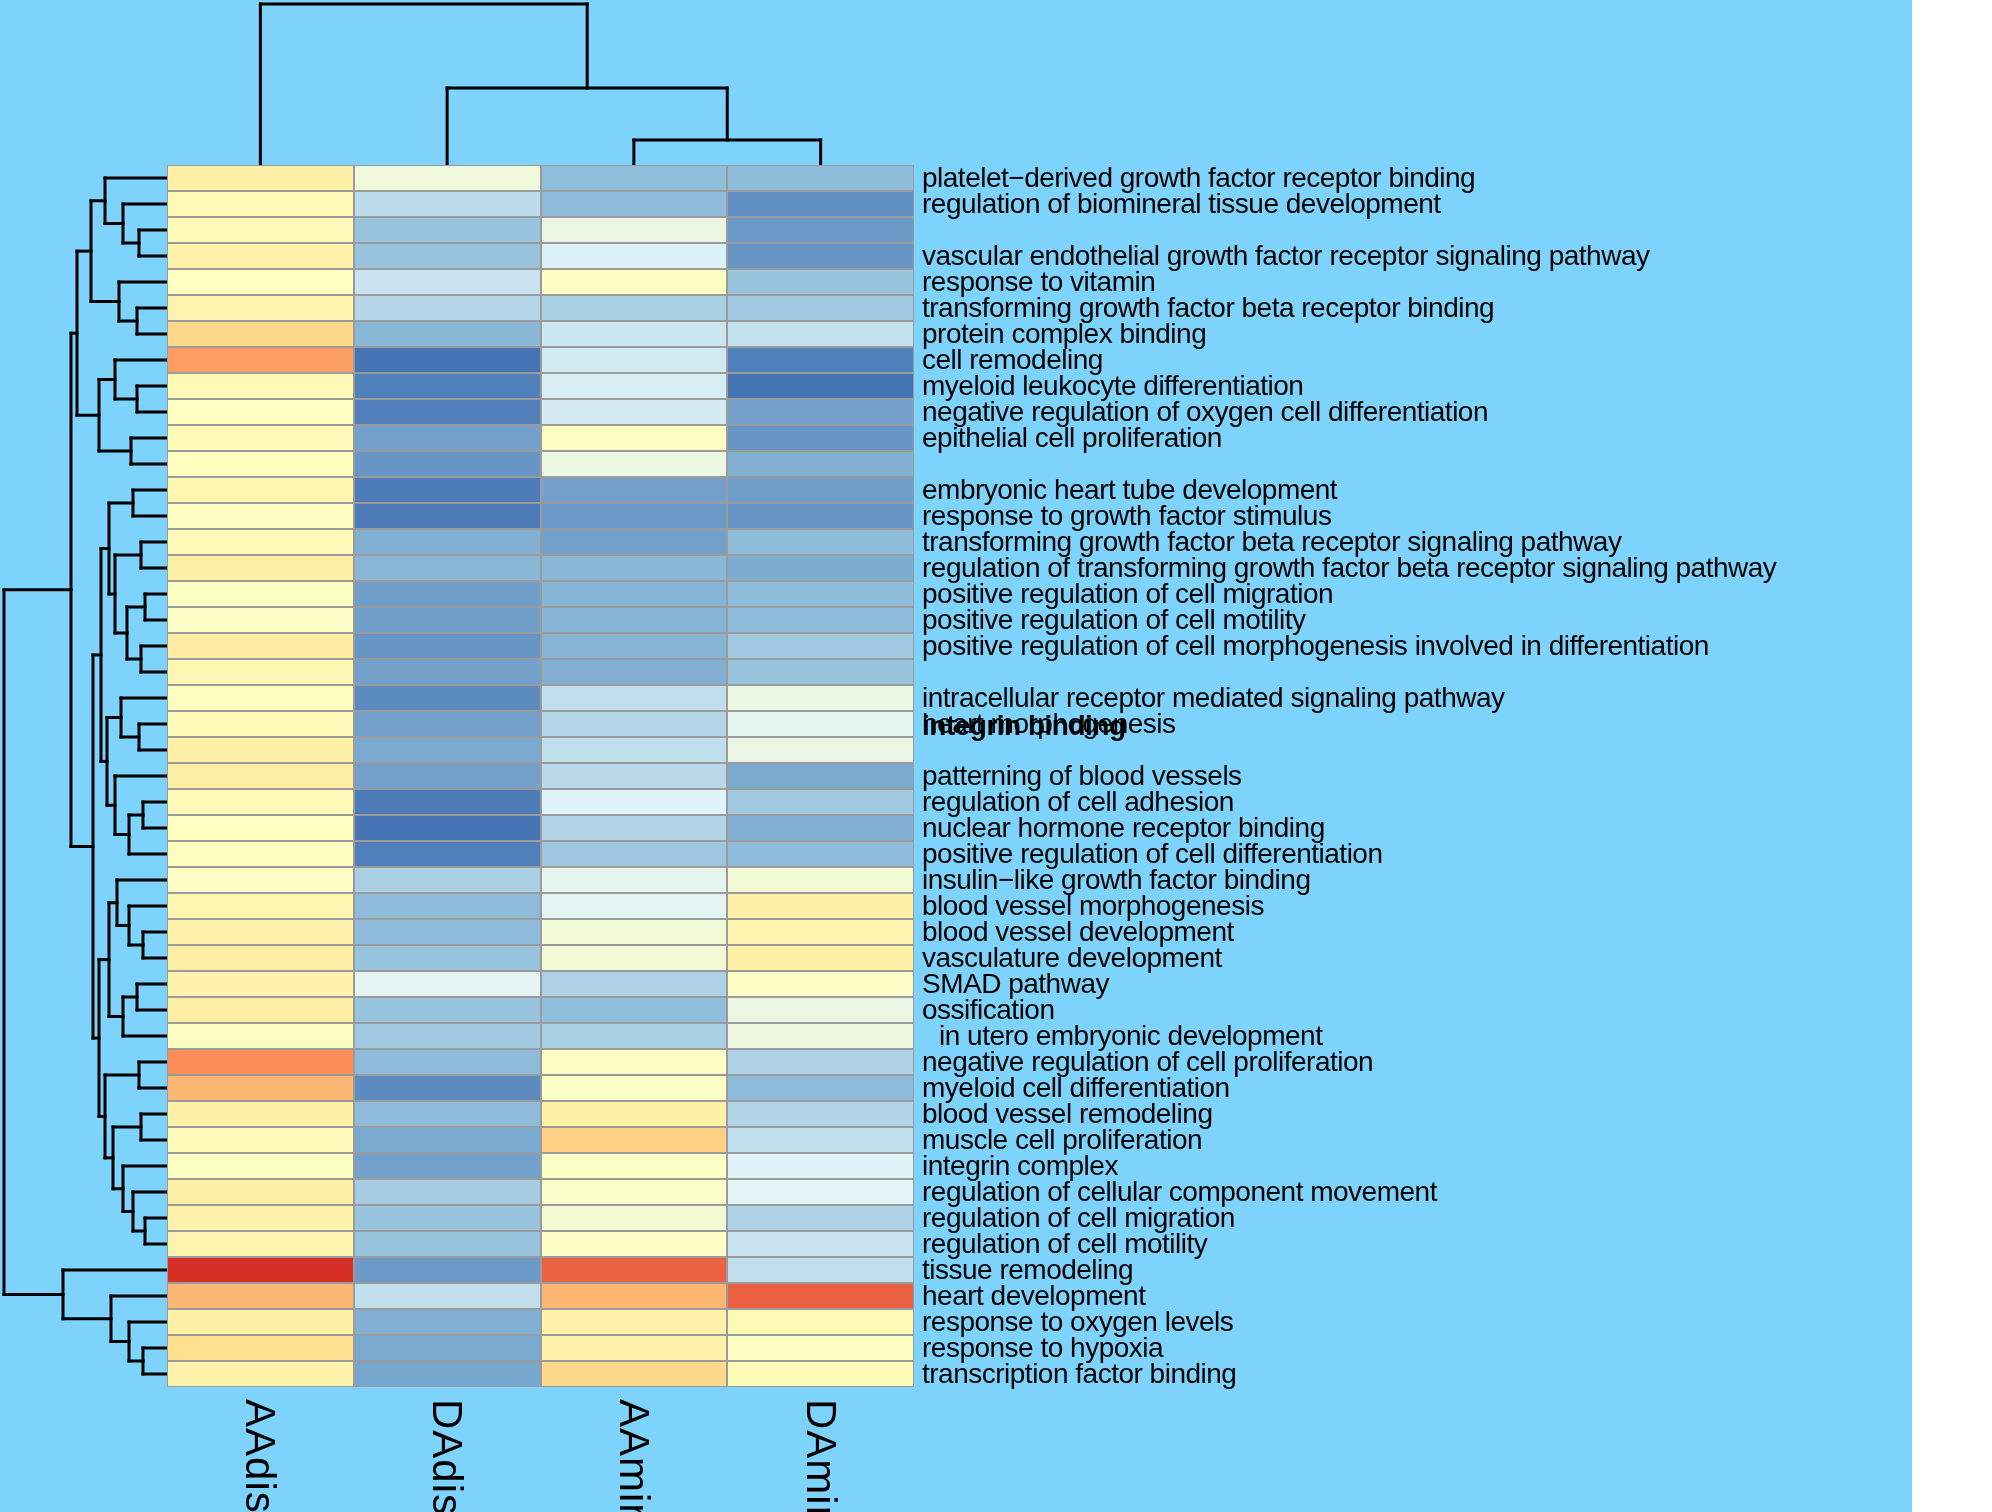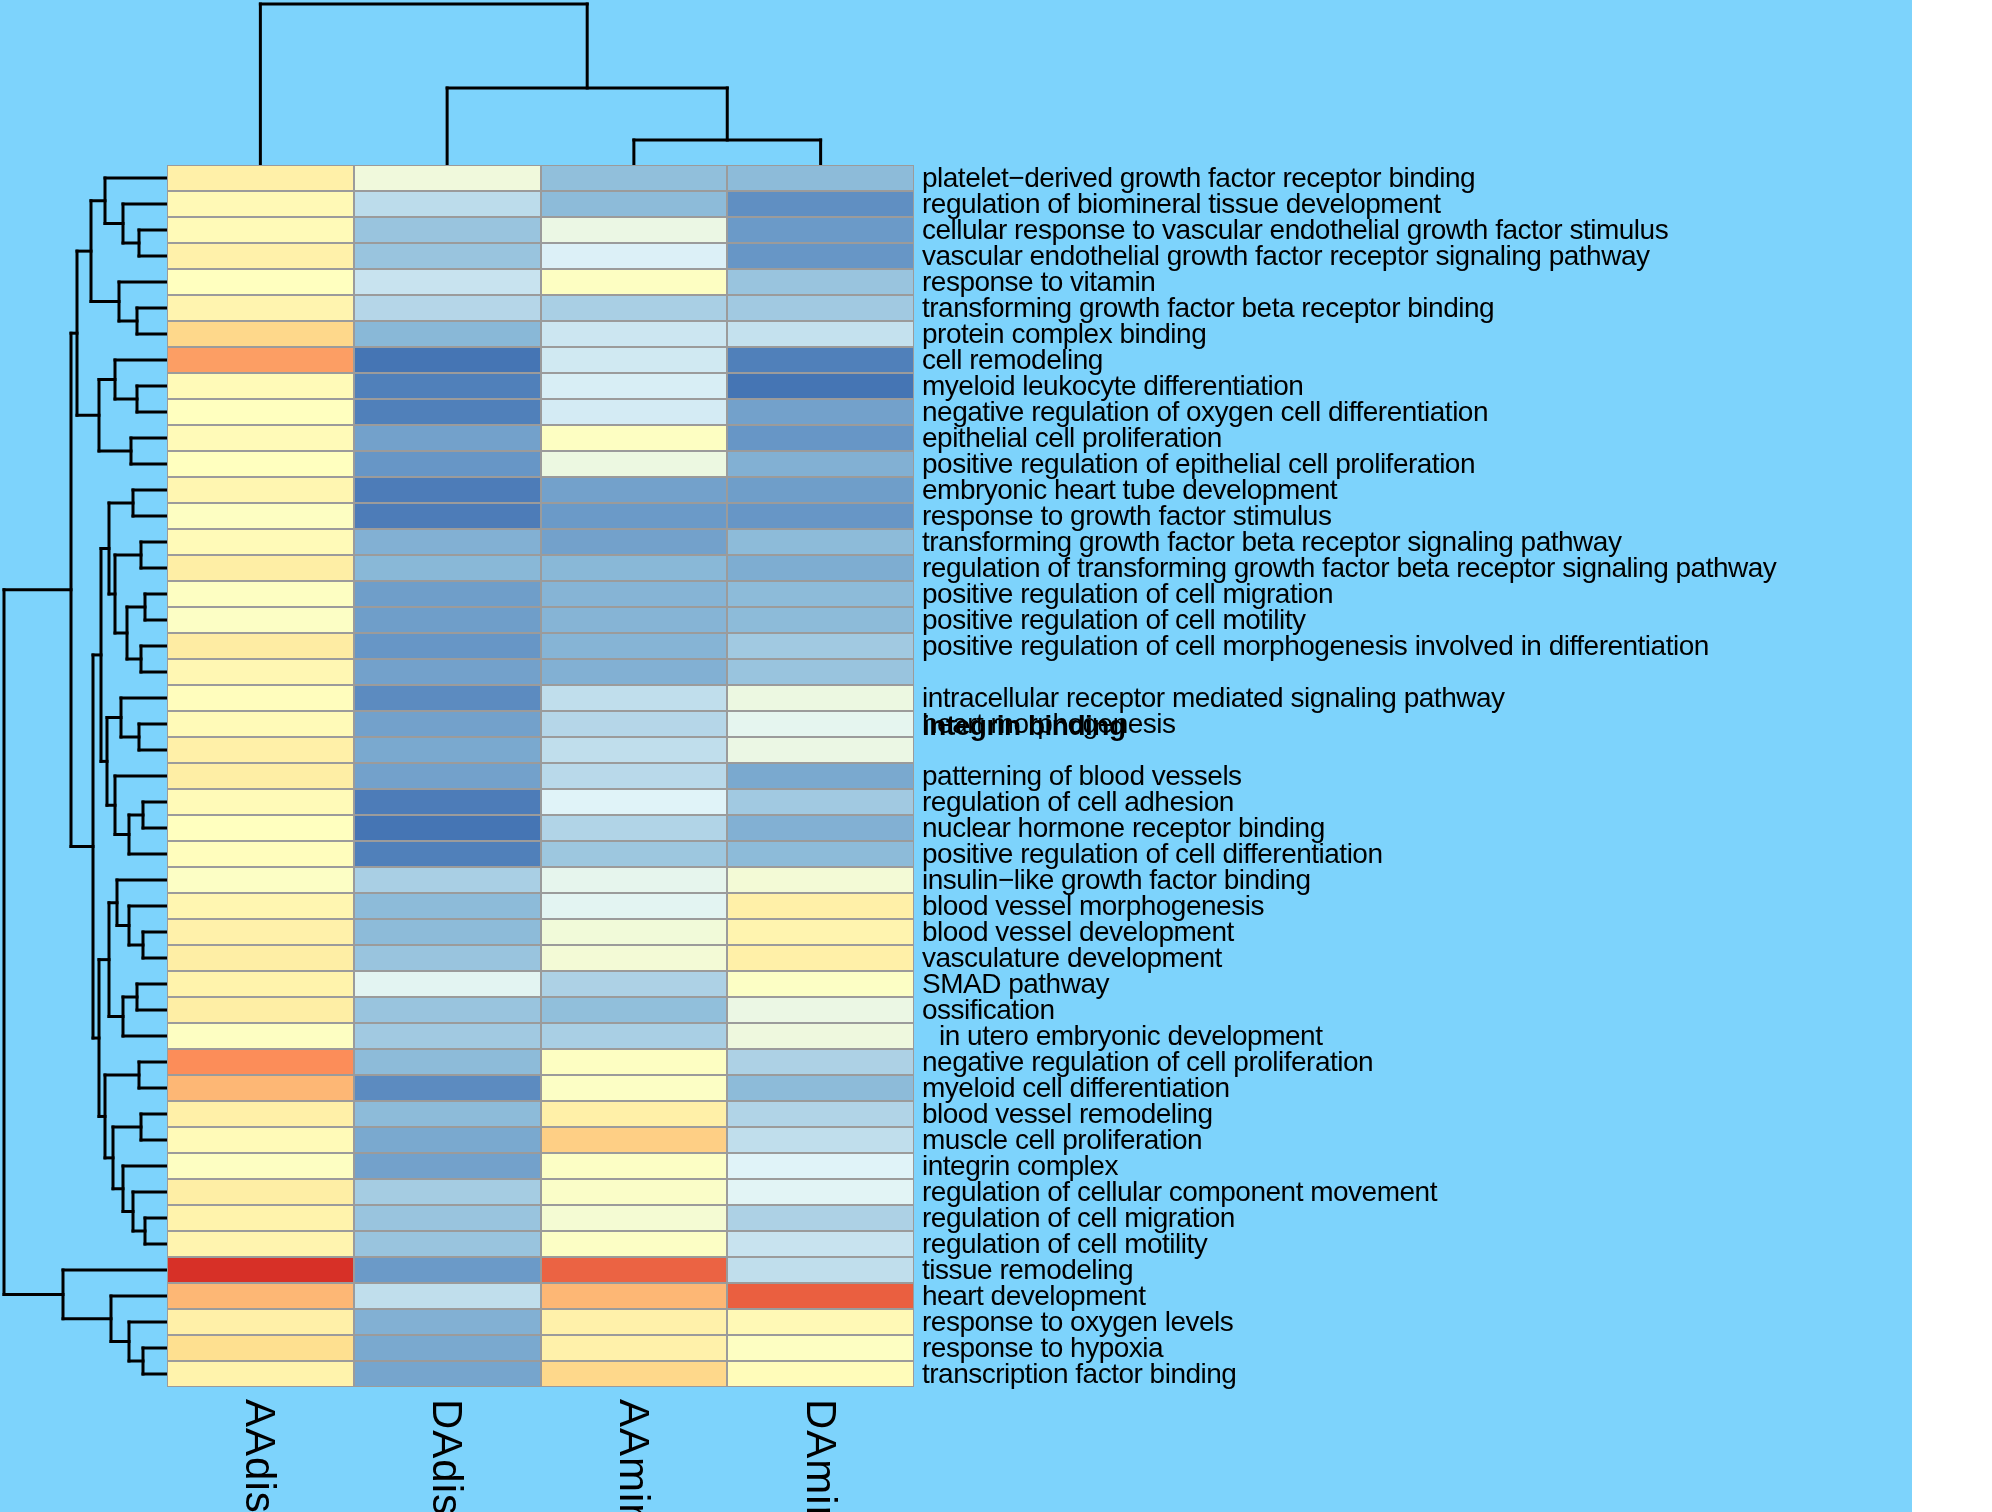--- a/index.html
+++ b/index.html
@@ -365,30 +365,28 @@
       <div class="cell" title="response to hypoxia / DAmin" style="border-color: rgb(155, 155, 155); background: rgb(253, 254, 194);"></div>
       <div class="cell" title="transcription factor binding / AAdis" style="border-color: rgb(155, 155, 155); background: rgb(255, 243, 172);"></div>
       <div class="cell" title="transcription factor binding / DAdis" style="border-color: rgb(155, 155, 155); background: rgb(118, 165, 205);"></div>
       <div class="cell" title="transcription factor binding / AAmin" style="border-color: rgb(155, 155, 155); background: rgb(254, 216, 139);"></div>
       <div class="cell" title="transcription factor binding / DAmin" style="border-color: rgb(155, 155, 155); background: rgb(255, 252, 186);"></div>
     </div>
 
   <div id="row-labels">
       <div class="row-label" style="top: 0px;">platelet−derived growth factor receptor binding</div>
       <div class="row-label" style="top: 26px;">regulation of biomineral tissue development</div>
-      <div class="row-label" style="top: 52px;">cellular response to vascular endothelial growth factor stimulus</div>
       <div class="row-label" style="top: 78px;">vascular endothelial growth factor receptor signaling pathway</div>
       <div class="row-label" style="top: 104px;">response to vitamin</div>
       <div class="row-label" style="top: 130px;">transforming growth factor beta receptor binding</div>
       <div class="row-label" style="top: 156px;">protein complex binding</div>
       <div class="row-label" style="top: 182px;">cell remodeling</div>
       <div class="row-label" style="top: 208px;">myeloid leukocyte differentiation</div>
       <div class="row-label" style="top: 234px;">negative regulation of oxygen cell differentiation</div>
       <div class="row-label" style="top: 260px;">epithelial cell proliferation</div>
-      <div class="row-label" style="top: 286px;">positive regulation of epithelial cell proliferation</div>
       <div class="row-label" style="top: 312px;">embryonic heart tube development</div>
       <div class="row-label" style="top: 338px;">response to growth factor stimulus</div>
       <div class="row-label" style="top: 364px;">transforming growth factor beta receptor signaling pathway</div>
       <div class="row-label" style="top: 390px;">regulation of transforming growth factor beta receptor signaling pathway</div>
       <div class="row-label" style="top: 416px;">positive regulation of cell migration</div>
       <div class="row-label" style="top: 442px;">positive regulation of cell motility</div>
       <div class="row-label" style="top: 468px;">positive regulation of cell morphogenesis involved in differentiation</div>
       <div class="row-label" style="top: 520px;">intracellular receptor mediated signaling pathway</div>
       <div class="row-label" style="top: 546px;">heart morphogenesis</div>
       <div class="row-label" style="top: 548px; font-weight: bold;">integrin binding</div>

